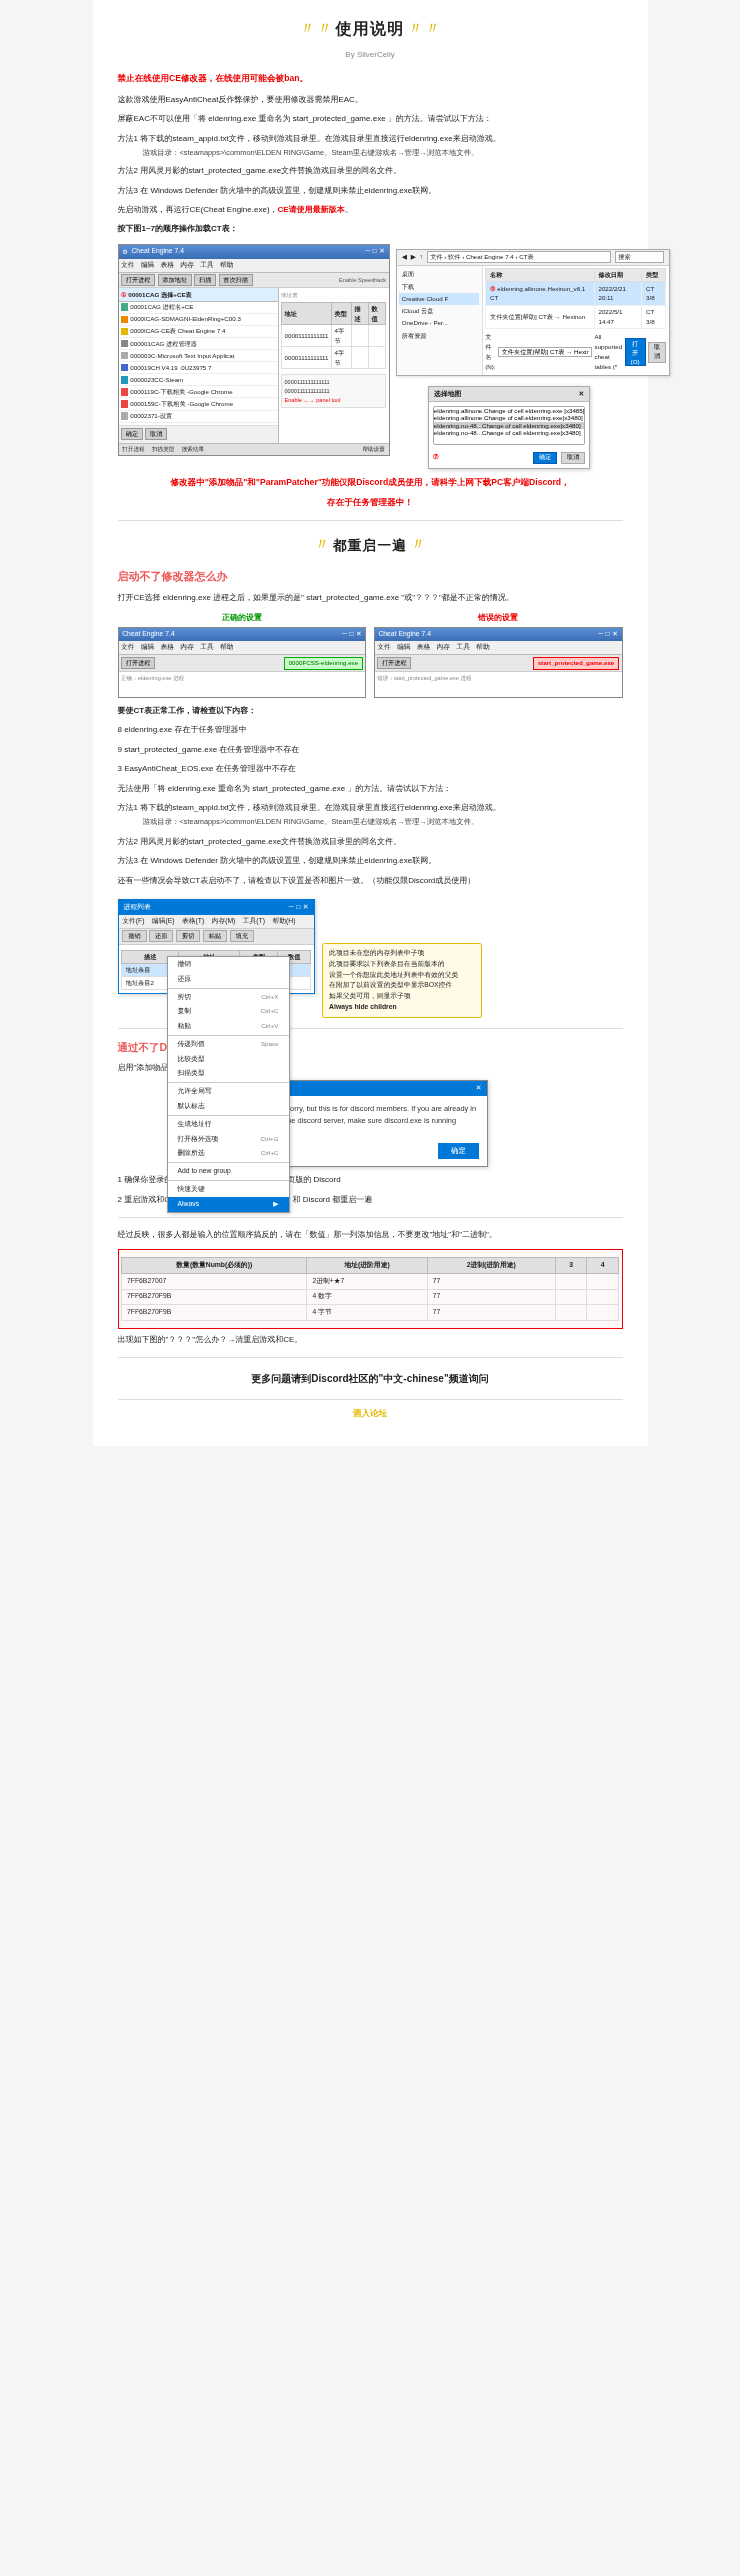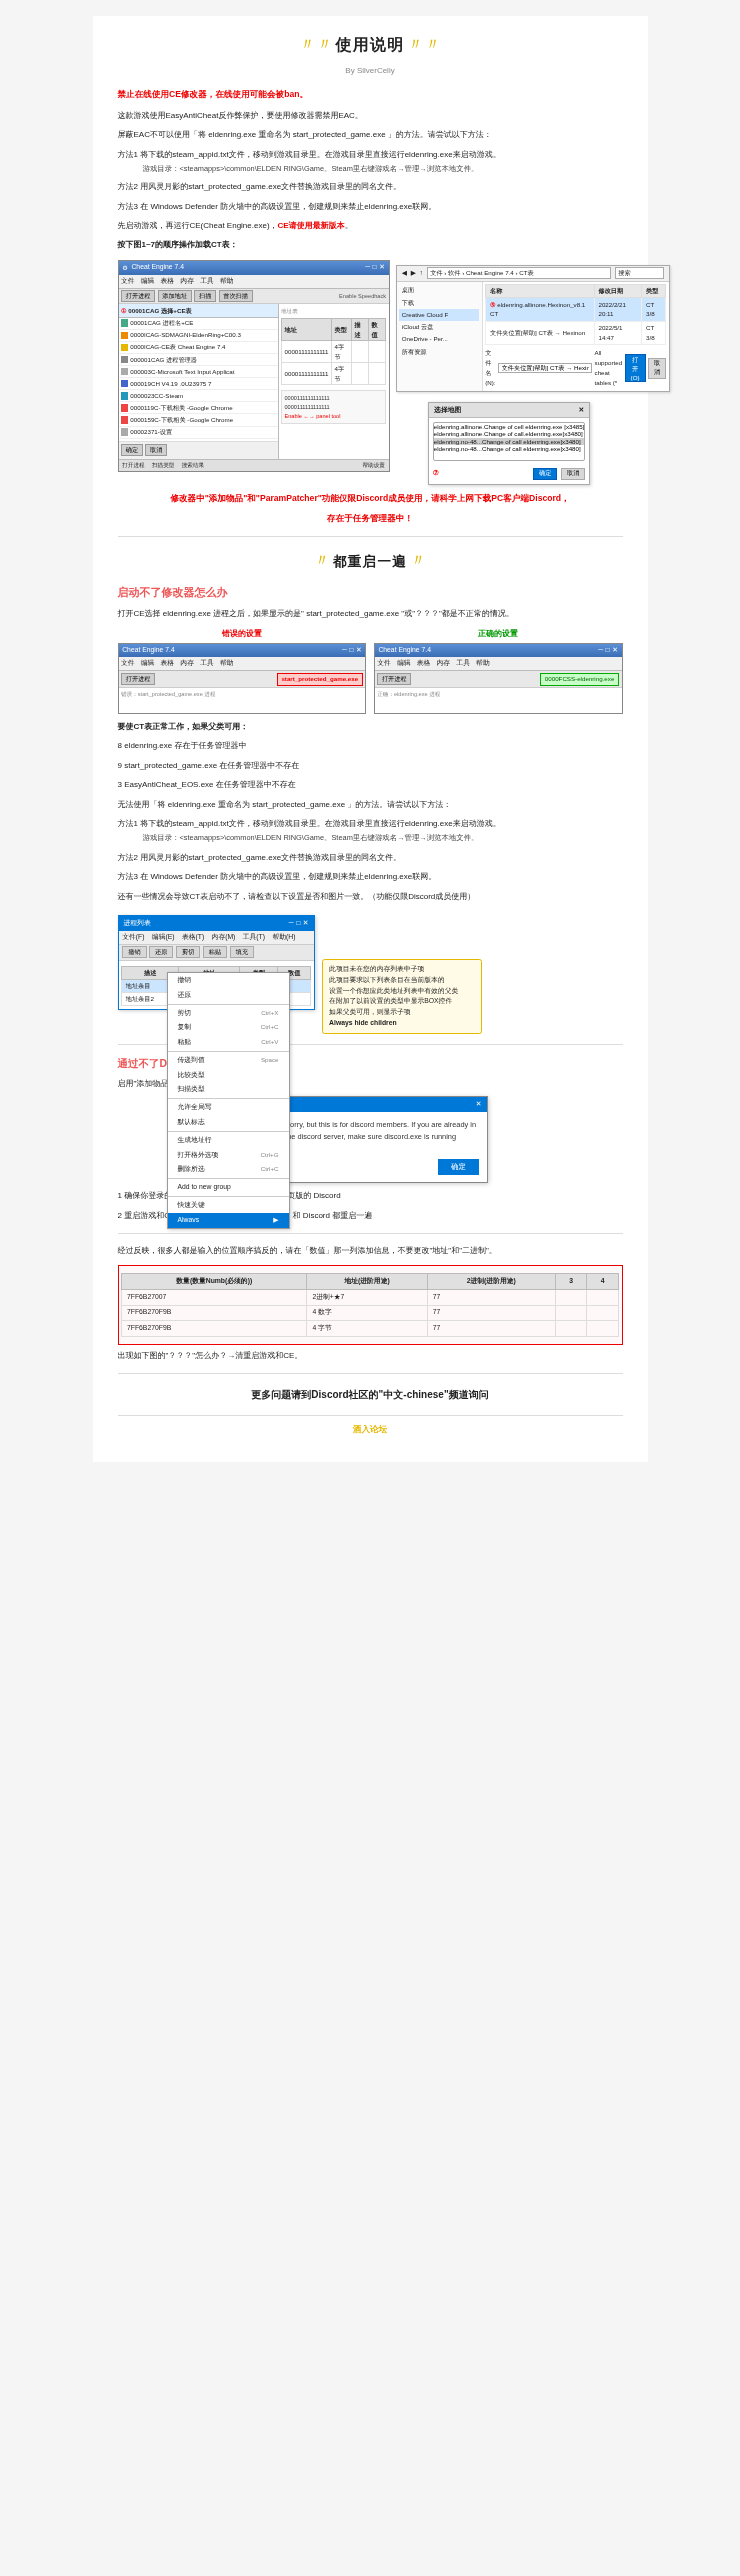--- a/index.html
+++ b/index.html
@@ -5,21 +5,21 @@
     * { box-sizing: border-box; margin: 0; padding: 0; }
     body {
       font-family: 'Microsoft YaHei', 'SimSun', sans-serif;
       background: #f5f5f5;
       color: #222;
       font-size: 8.6px;
       line-height: 1.6;
     }
     .page-container {
       max-width: 555px;
-      margin: 16px auto;
+      margin: 0 auto;
       background: #fff;
       padding: 15px 25px 25px 25px;
     }
 
     
     .main-title {
       text-align: center;
       font-size: 17.3px;
       font-weight: bold;
       color: #222;
@@ -707,20 +707,49 @@
     <span class="main-title" style="font-size:13.6px; color:#222;">都重启一遍</span>
     <span class="title-deco">〃</span>
   </div>
 
   <div class="question-section">
     <h3 style="font-size:11px; font-weight:bold; color:#e55; margin-bottom:5px;">启动不了修改器怎么办</h3>
     <p class="section-text">打开CE选择 eldenring.exe 进程之后，如果显示的是" start_protected_game.exe "或"？？？"都是不正常的情况。</p>
 
     <div class="two-col" style="margin:6.2px 0;">
       <div>
+        <div class="label-correct">正确的设置</div>
+        <div class="ce-window">
+          <div class="ce-titlebar">
+            <span>Cheat Engine 7.4</span>
+            <div style="display:flex;gap:2.5px;">
+              <span>─</span>
+              <span>□</span>
+              <span>✕</span>
+            </div>
+          </div>
+          <div class="ce-menu-bar">
+            <span>文件</span>
+            <span>编辑</span>
+            <span>表格</span>
+            <span>内存</span>
+            <span>工具</span>
+            <span>帮助</span>
+          </div>
+          <div class="ce-toolbar">
+            <button class="ce-btn">打开进程</button>
+            <span style="flex:1;"></span>
+            <span style="background:#c8ffc8; border:0.6px solid #0a0; padding:0.6px 3.7px; font-size:6.2px; color:#060;">0000FCSS-eldenring.exe</span>
+          </div>
+          <div style="height:25px; background:#fff; font-size:5.6px; color:#888; padding:2.5px;">
+            正确：eldenring.exe 进程
+          </div>
+        </div>
+      </div>
+      <div>
         <div class="label-wrong">错误的设置</div>
         <div class="ce-window">
           <div class="ce-titlebar">
             <span>Cheat Engine 7.4</span>
             <div style="display:flex;gap:2.5px;">
               <span>─</span>
               <span>□</span>
               <span>✕</span>
             </div>
           </div>
@@ -735,52 +764,23 @@
           <div class="ce-toolbar">
             <button class="ce-btn">打开进程</button>
             <span style="flex:1;"></span>
             <span style="background:#ffcccc; border:0.6px solid #e00; padding:0.6px 3.7px; font-size:6.2px; color:#e00; font-weight:bold;">start_protected_game.exe</span>
           </div>
           <div style="height:25px; background:#fff; font-size:5.6px; color:#888; padding:2.5px;">
             错误：start_protected_game.exe 进程
           </div>
         </div>
       </div>
-      <div>
-        <div class="label-correct">正确的设置</div>
-        <div class="ce-window">
-          <div class="ce-titlebar">
-            <span>Cheat Engine 7.4</span>
-            <div style="display:flex;gap:2.5px;">
-              <span>─</span>
-              <span>□</span>
-              <span>✕</span>
-            </div>
-          </div>
-          <div class="ce-menu-bar">
-            <span>文件</span>
-            <span>编辑</span>
-            <span>表格</span>
-            <span>内存</span>
-            <span>工具</span>
-            <span>帮助</span>
-          </div>
-          <div class="ce-toolbar">
-            <button class="ce-btn">打开进程</button>
-            <span style="flex:1;"></span>
-            <span style="background:#c8ffc8; border:0.6px solid #0a0; padding:0.6px 3.7px; font-size:6.2px; color:#060;">0000FCSS-eldenring.exe</span>
-          </div>
-          <div style="height:25px; background:#fff; font-size:5.6px; color:#888; padding:2.5px;">
-            正确：eldenring.exe 进程
-          </div>
-        </div>
-      </div>
     </div>
 
-    <p class="section-text" style="font-weight:bold;">要使CT表正常工作，如果父类可用：</p>
+    <p class="section-text" style="font-weight:bold;">要使CT表正常工作，请检查以下内容：</p>
     <div>
       <p class="section-text">8 eldenring.exe 存在于任务管理器中</p>
       <p class="section-text">9 start_protected_game.exe 在任务管理器中不存在</p>
       <p class="section-text">3 EasyAntiCheat_EOS.exe 在任务管理器中不存在</p>
     </div>
 
     <p class="section-text" style="margin-top:5px;">无法使用「将 eldenring.exe 重命名为 start_protected_game.exe 」的方法。请尝试以下方法：</p>
     <p class="section-text">
       方法1 将下载的steam_appid.txt文件，移动到游戏目录里。在游戏目录里直接运行eldenring.exe来启动游戏。<br>
       <span style="padding-left:25px; display:inline-block; font-size:7.4px; color:#444;">游戏目录：&lt;steamapps&gt;\common\ELDEN RING\Game。Steam里右键游戏名→管理→浏览本地文件。</span>

